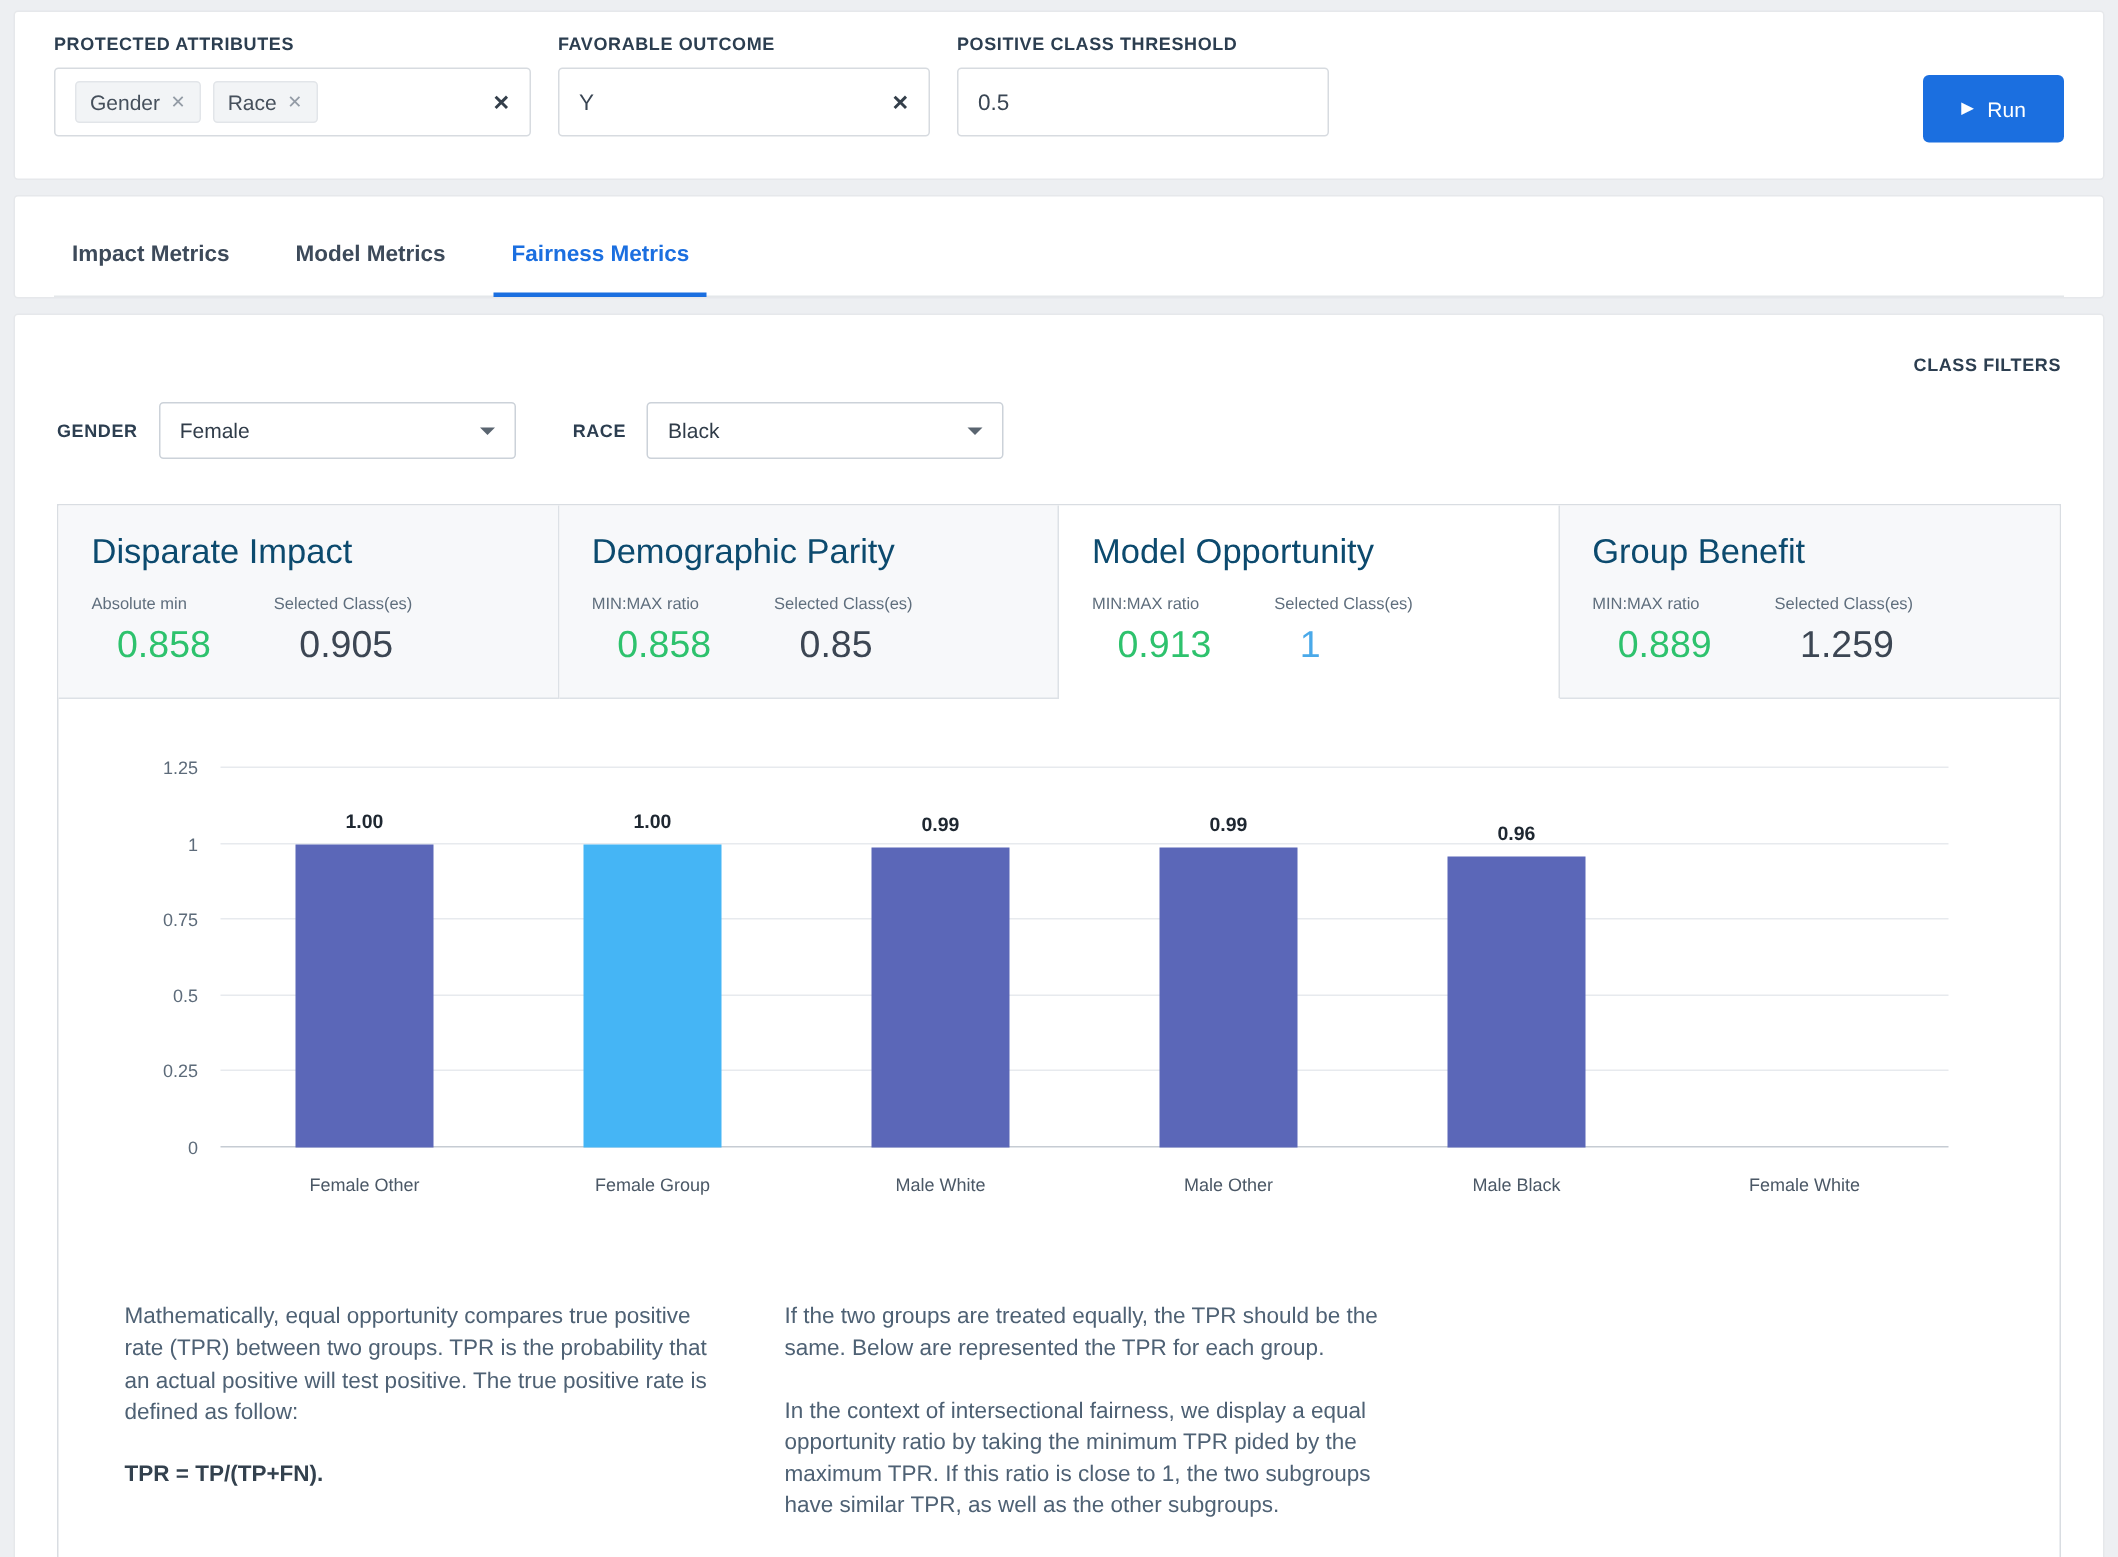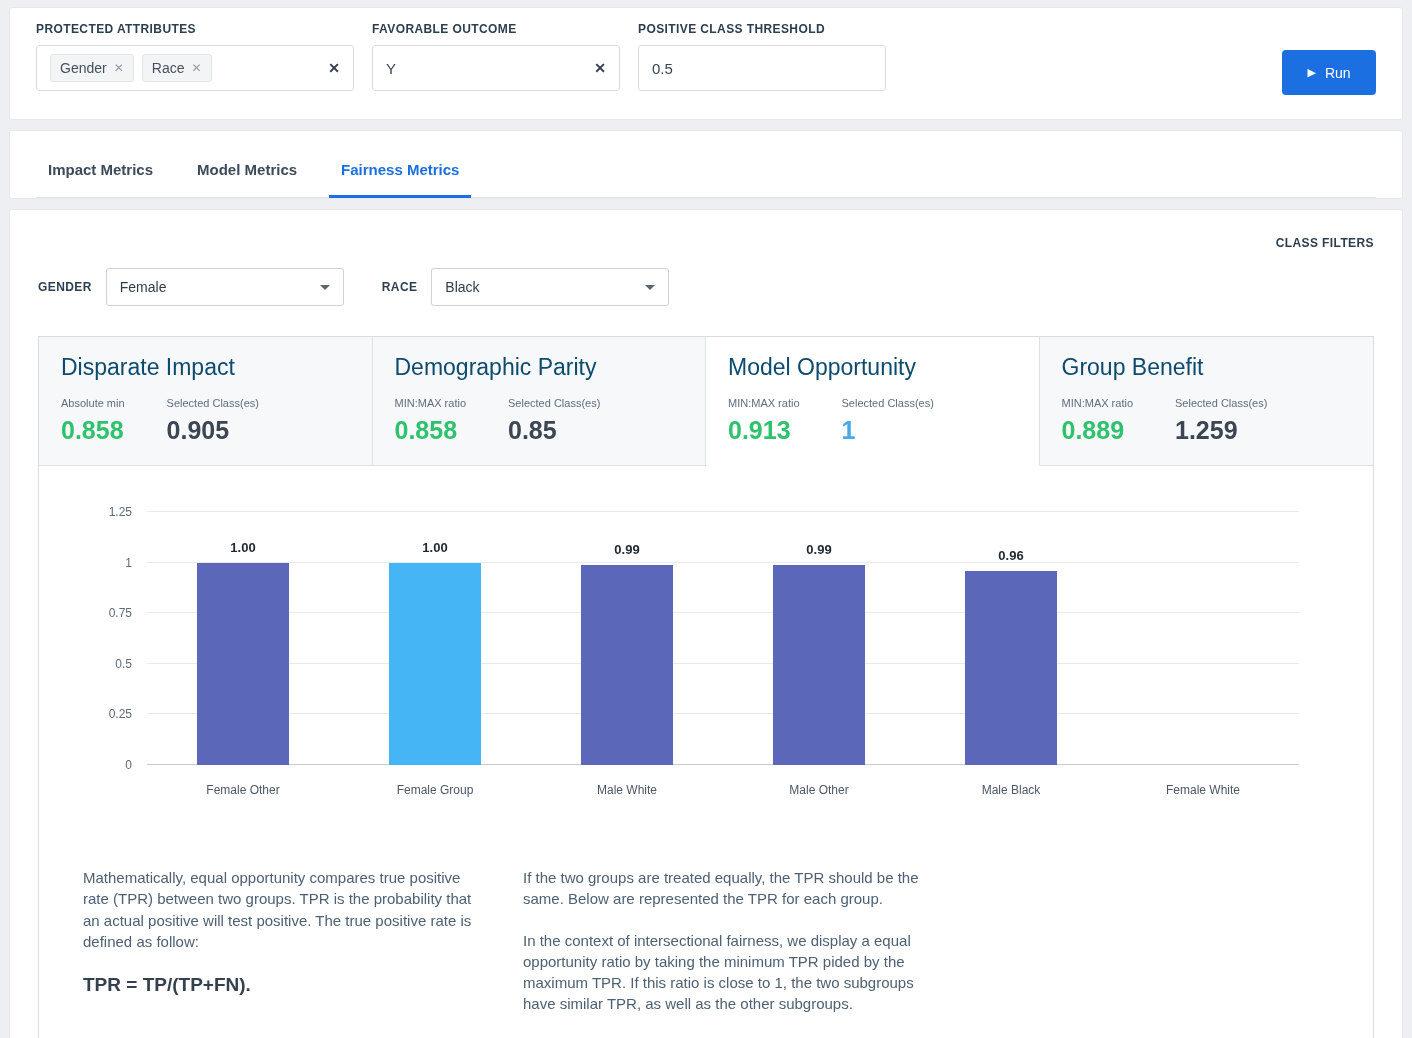--- a/index.html
+++ b/index.html
@@ -114,21 +114,21 @@
     background: #f7f8fa;
     border-right: 1px solid #dde1e6;
     border-bottom: 1px solid #dde1e6;
     padding: 17px 22px 20px;
   }
   .card:last-child { border-right: none; }
   .card--active { background: #fff; border-bottom-color: transparent; }
   .card-title { font-size: 23px; font-weight: 400; color: #0c4a6e; }
   .card-stats { display: flex; gap: 42px; margin-top: 16px; }
   .stat-label { font-size: 11px; color: #5f6e7d; margin-bottom: 7px; }
-  .stat-value { font-size: 25px; font-weight: 700; color: #3c4653; }
+  .stat-value { font-size: 25px; font-weight: 400; color: #3c4653; margin-left: 17px; }
   .stat-value--green { color: var(--green); }
   .stat-value--blue  { color: var(--value-blue); }
 
   
   .chart-wrap { display: flex; padding: 46px 74px 76px 48px; }
   .y-axis { position: relative; width: 60px; height: 253px; flex: 0 0 60px; }
   .ytick {
     position: absolute; right: 15px; transform: translateY(50%);
     font-size: 12px; color: #5d6b7a;
   }
@@ -152,21 +152,21 @@
   }
 
   
   .notes {
     display: grid;
     grid-template-columns: 394px 400px 400px;
     gap: 46px;
     padding: 26px 40px 64px 44px;
   }
   .note-text { font-size: 15px; line-height: 1.42; color: #4e6174; margin: 0 0 20px; }
-  .note-formula { font-size: 19px; font-weight: 700; color: #33414e; margin: 22px 0 0; }
+  .note-formula { font-size: 15px; font-weight: 700; color: #33414e; margin: 22px 0 0; }
 </style>
 </head>
 <body>
 
 <div class="frame">
 
   <div class="panel top-panel">
 
     <div class="field-group">
       <div class="field-label">PROTECTED ATTRIBUTES</div>

